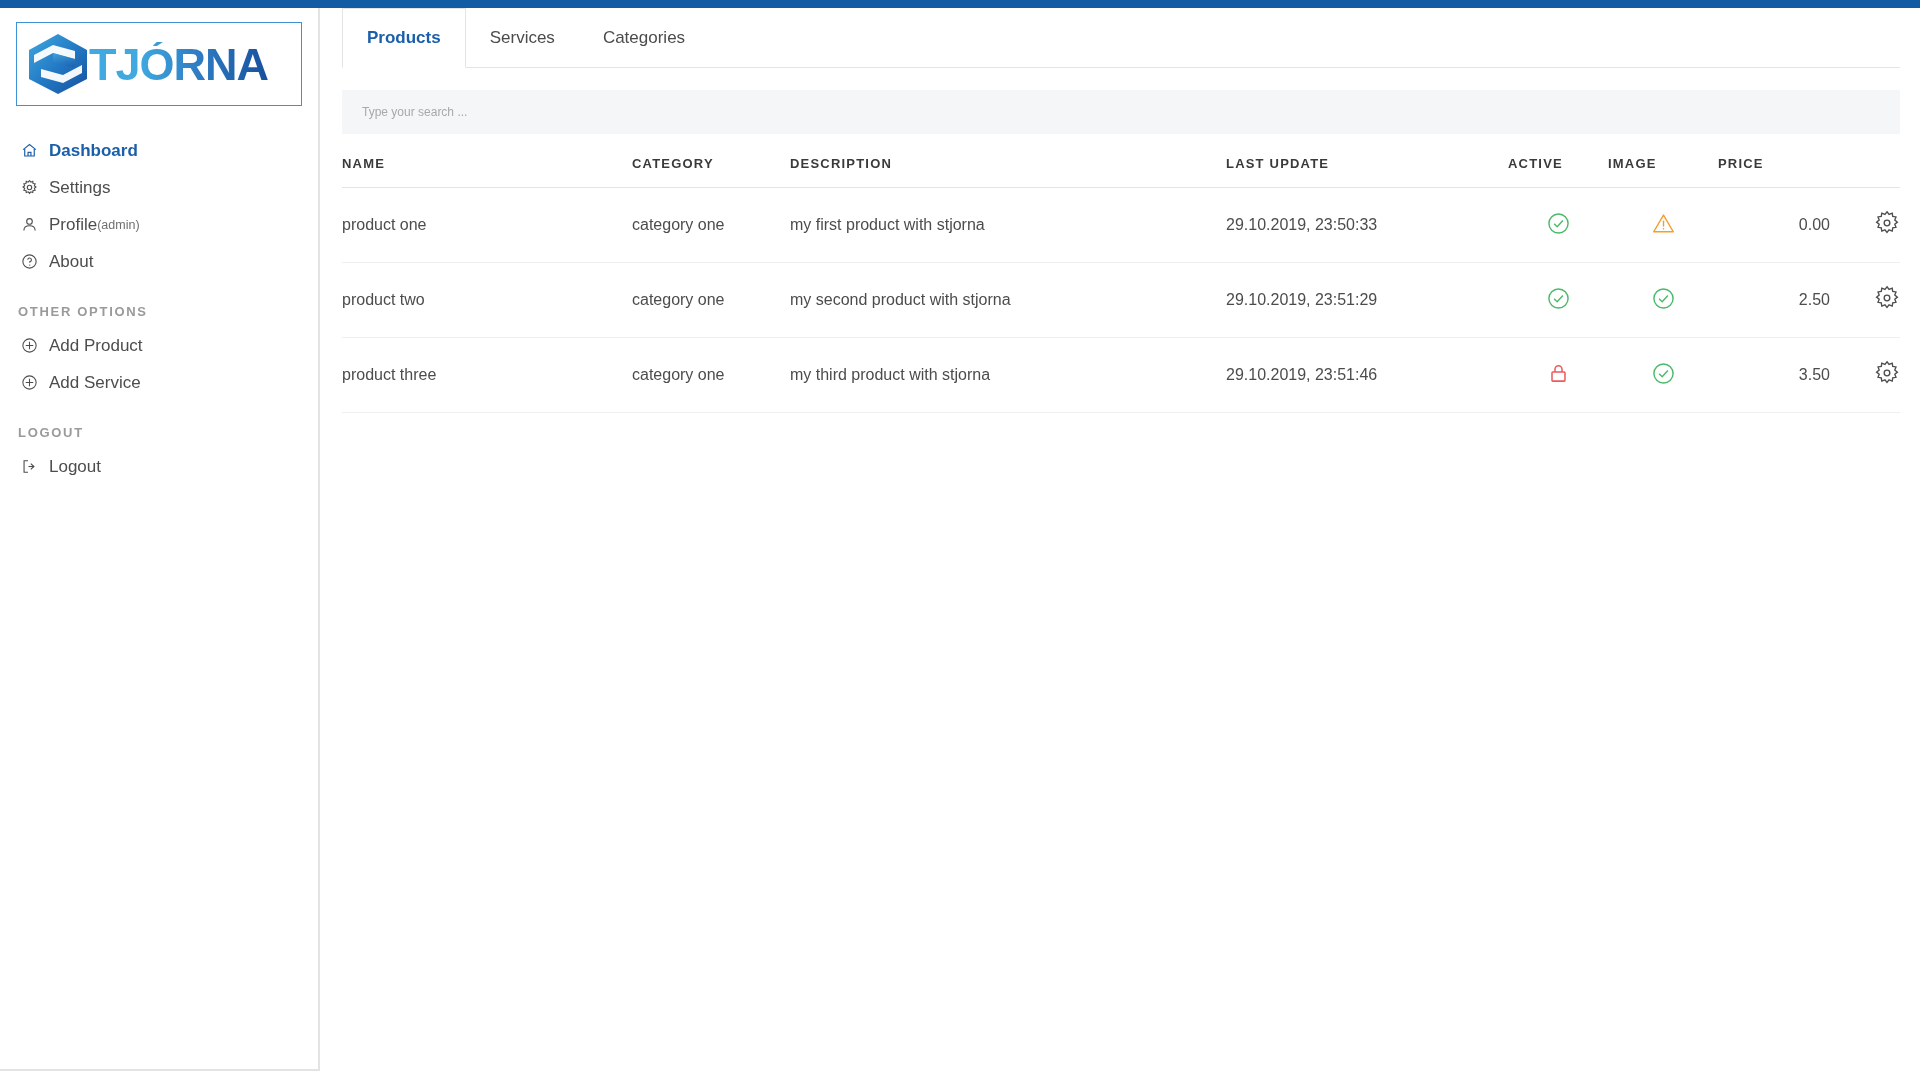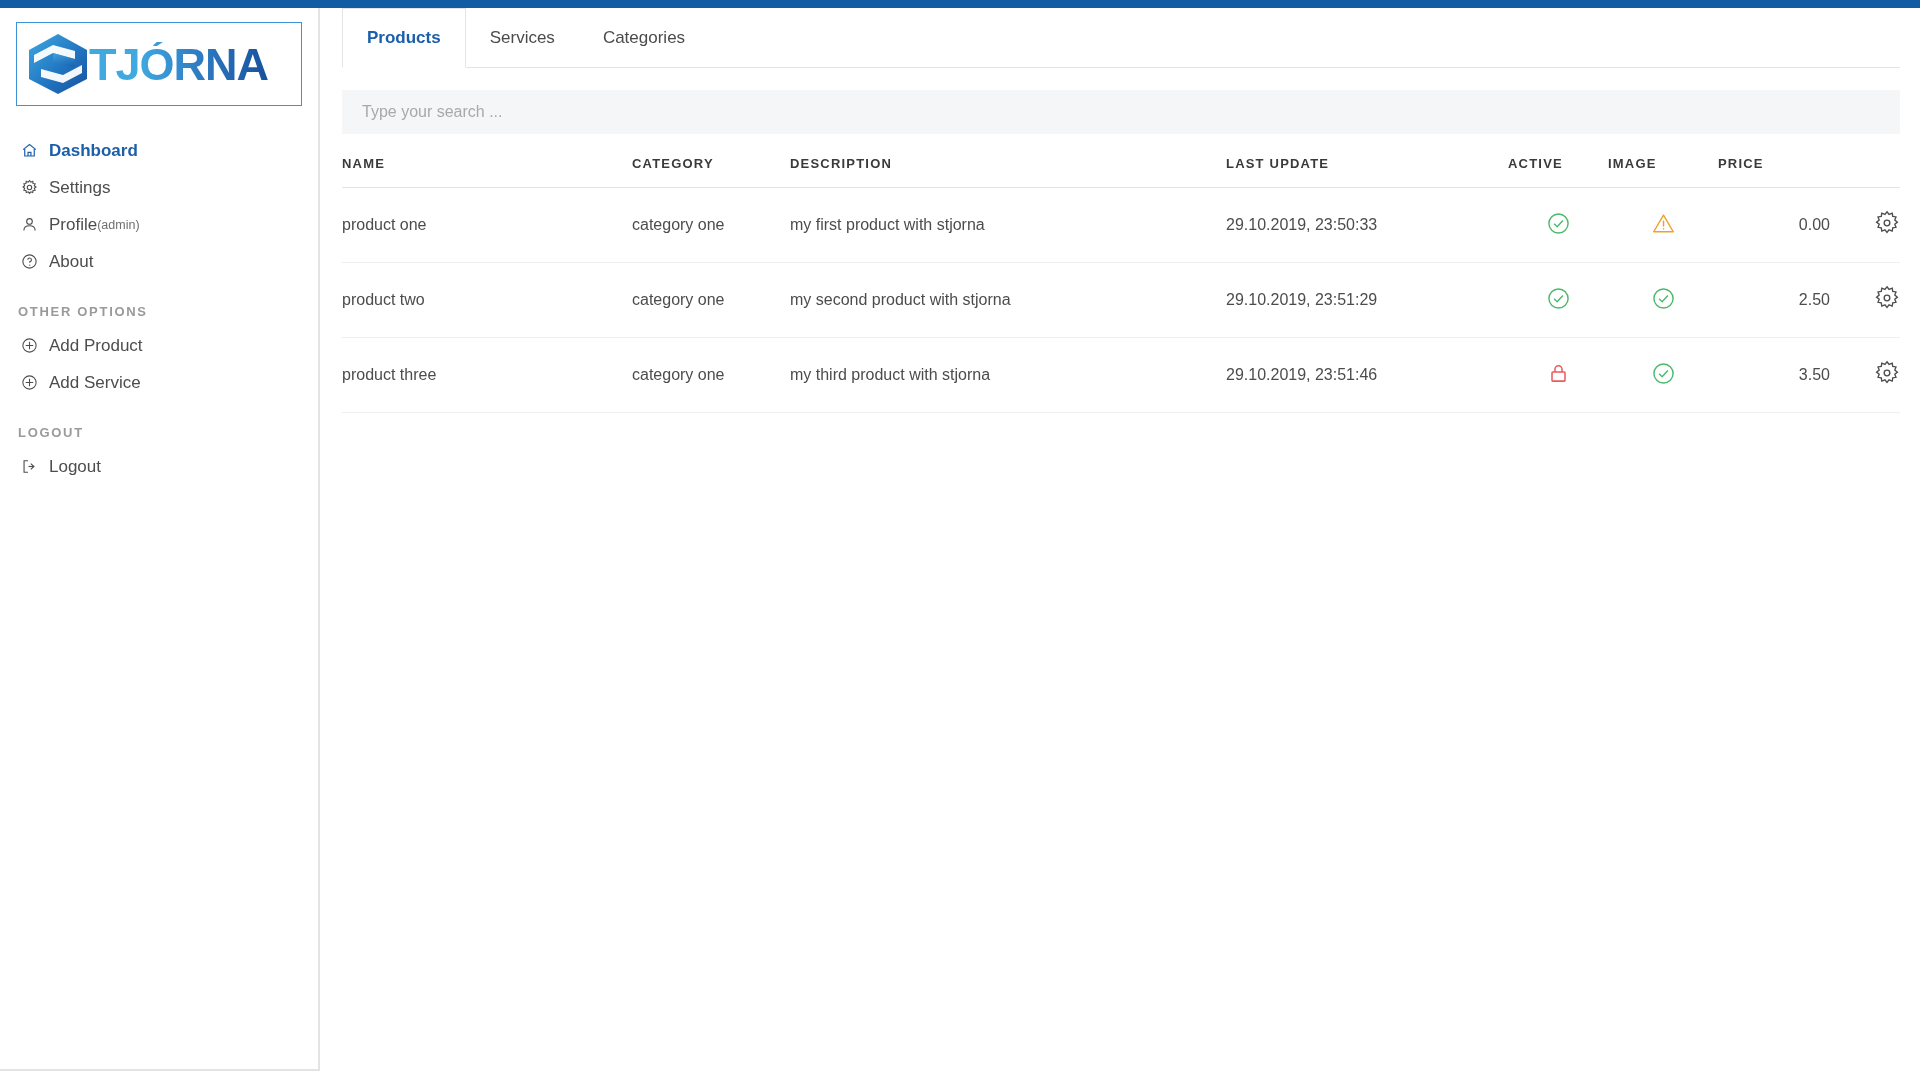--- a/index.html
+++ b/index.html
@@ -135,21 +135,21 @@
   }
 
   .search-wrap { padding: 22px 20px 0 20px; }
   .search-input {
     width: 100%;
     height: 44px;
     background: #f5f6f7;
     border: 0;
     outline: none;
     padding: 0 20px;
-    font-size: 16px;
+    font-size: 12px;
     color: #000000;
     font-family: "Liberation Sans", sans-serif;
   }
   .search-input::placeholder { color: #a7a9ab; }
 
   
   .table-wrap { padding: 22px 20px 12px 20px; }
   table.data {
     width: 100%;
     border-collapse: collapse;

